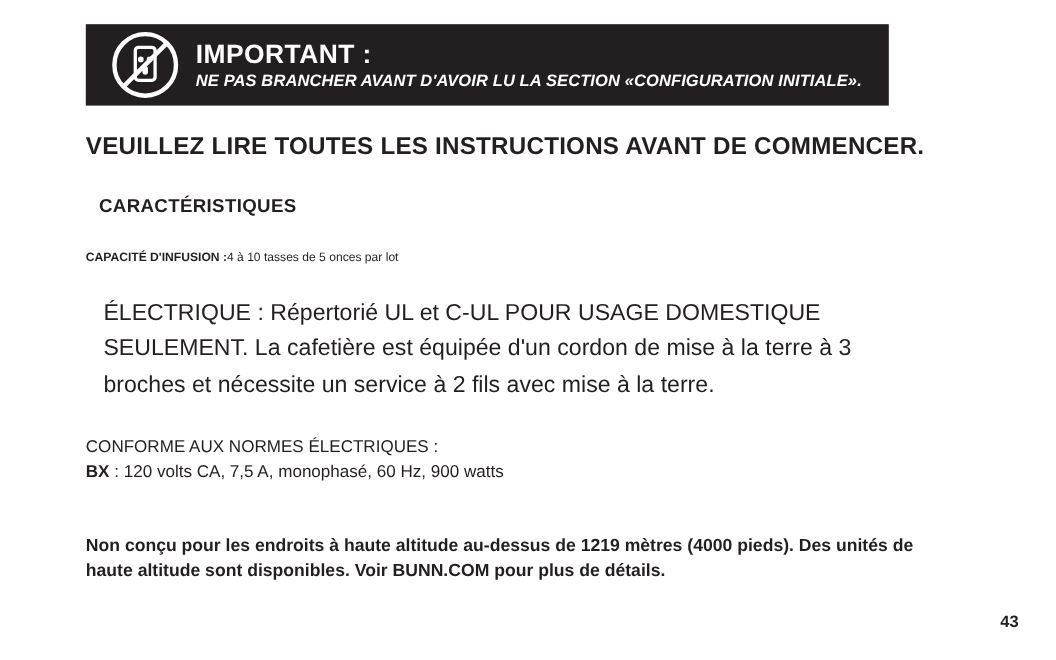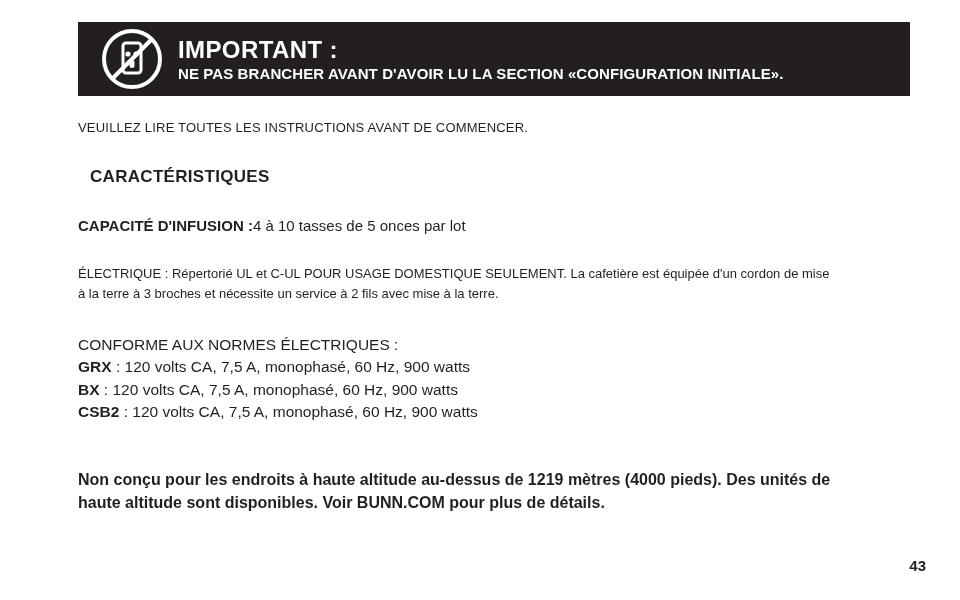--- a/index.html
+++ b/index.html
@@ -20,21 +20,21 @@
     position: relative;
     width: 960px;
     height: 600px;
   }
 
   
   .banner {
     position: absolute;
     left: 78px;
     top: 22px;
-    width: 832px;
+    width: 730px;
     height: 74px;
     background: #231f20;
     display: flex;
     align-items: center;
   }
   .banner-icon {
     width: 64px;
     height: 64px;
     margin-left: 22px;
     margin-right: 14px;
@@ -52,57 +52,58 @@
     font-weight: bold;
     letter-spacing: 0.4px;
     line-height: 1.05;
   }
   .banner-sub {
     font-size: 15px;
     font-weight: bold;
     letter-spacing: 0.1px;
     line-height: 1.2;
     margin-top: 3px;
+    font-style: italic;
   }
 
   
   .content {
     position: absolute;
     left: 78px;
     top: 120px;
     width: 850px;
   }
 
   .lead {
-    font-size: 13px;
-    font-weight: normal;
+    font-size: 22px;
+    font-weight: bold;
     letter-spacing: 0.2px;
     margin: 0 0 32px 0;
   }
 
   .section-heading {
     font-size: 17px;
     font-weight: bold;
     letter-spacing: 0.3px;
     margin: 0 0 28px 12px;
   }
 
   .para {
-    font-size: 15px;
+    font-size: 11px;
     line-height: 1.5;
     margin: 0 0 26px 0;
   }
   .para .lbl {
     font-weight: bold;
   }
 
   .para-wide {
-    font-size: 13px;
+    font-size: 21px;
     line-height: 1.55;
-    margin: 0 0 30px 0;
+    margin: 0 0 30px 16px;
     width: 760px;
   }
 
   .specs {
     margin: 0 0 16px 0;
   }
   .specs-title {
     font-size: 15.5px;
     line-height: 1.45;
     margin: 0 0 0 0;
@@ -160,22 +161,20 @@
 
     <p class="section-heading">CARACTÉRISTIQUES</p>
 
     <p class="para"><span class="lbl">CAPACITÉ D'INFUSION :</span><span>4 à 10 tasses de 5 onces par lot</span></p>
 
     <p class="para-wide"><span class="lbl">ÉLECTRIQUE :</span><span> Répertorié UL et C-UL POUR USAGE DOMESTIQUE SEULEMENT. La cafetière est équipée d'un cordon de mise à la terre à 3 broches et nécessite un service à 2 fils avec mise à la terre.</span></p>
 
     <div class="specs">
       <div class="specs-title">CONFORME AUX NORMES ÉLECTRIQUES :</div>
 
-      <div class="spec-line"><span class="model">GRX</span><span> : 120 volts CA, 7,5 A, monophasé, 60 Hz, 900 watts</span></div>
       <div class="spec-line"><span class="model">BX</span><span> : 120 volts CA, 7,5 A, monophasé, 60 Hz, 900 watts</span></div>
-      <div class="spec-line"><span class="model">CSB2</span><span> : 120 volts CA, 7,5 A, monophasé, 60 Hz, 900 watts</span></div>
     </div>
 
     <p class="footnote">Non conçu pour les endroits à haute altitude au-dessus de 1219 mètres (4000 pieds). Des unités de haute altitude sont disponibles. Voir BUNN.COM pour plus de détails.</p>
   </div>
 
   <div class="page-number">43</div>
 </div>
 
 </body></html>

